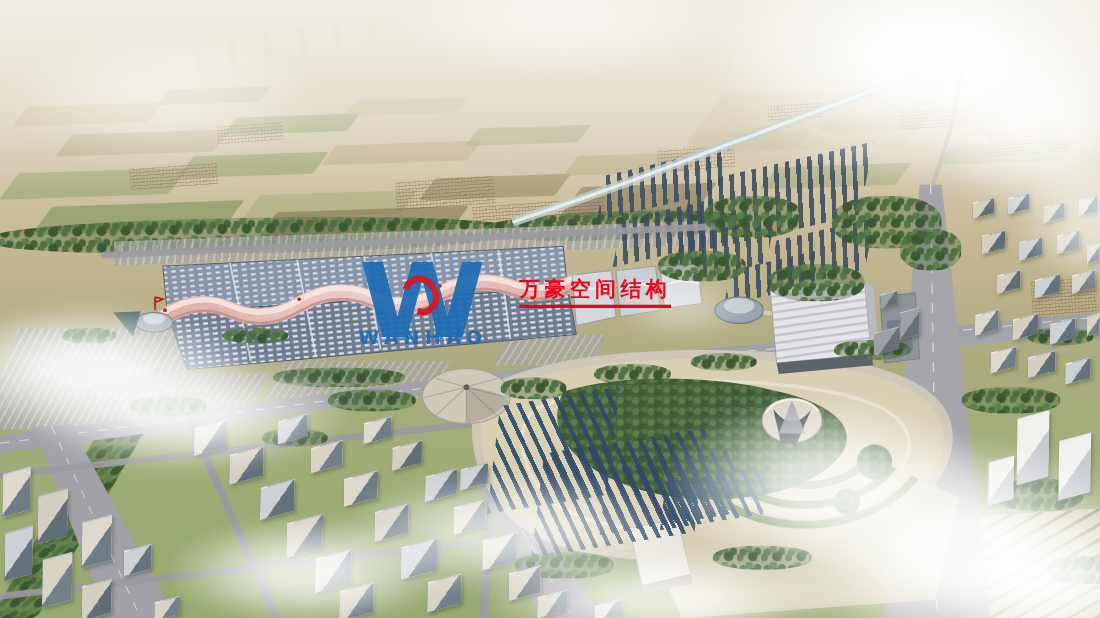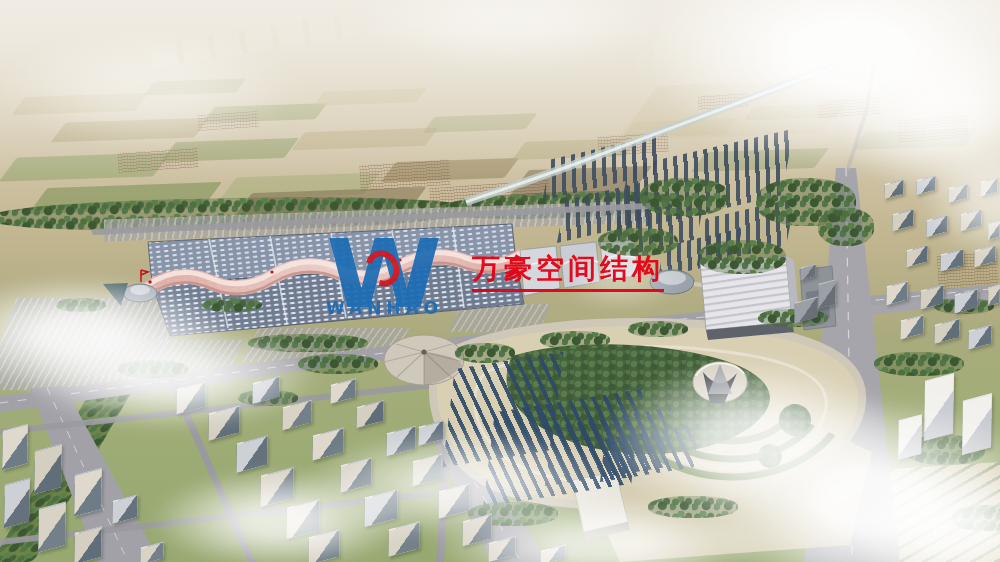--- a/index.html
+++ b/index.html
@@ -63,21 +63,21 @@
   
   .wm{z-index:10;}
   .logo{left:326px;top:234px;width:120px;height:86px;opacity:.93;}
   .logo-w{left:0;top:-6px;font-weight:900;font-size:94px;line-height:1;color:#1d6cb4;
     letter-spacing:-7px;transform:scaleX(1.12);transform-origin:left top;
     text-shadow:0 0 1px rgba(255,255,255,.4);}
   .logo-ring{left:40px;top:16px;width:33px;height:37px;border:6px solid #cf1420;
     border-radius:50%;border-left-color:transparent;transform:rotate(-28deg);}
   .logo-word{left:0;top:64px;width:112px;font-weight:700;font-size:17px;color:#1d6cb4;
     letter-spacing:5px;text-align:center;}
-  .wm-cn{left:472px;top:250px;font-weight:700;font-size:28px;letter-spacing:4px;
+  .wm-cn{left:472px;top:250px;font-weight:700;font-size:19px;letter-spacing:4px;
     color:#e60013;border-bottom:3px solid #e60013;padding-bottom:1px;opacity:.95;}
   .wm-url{left:440px;top:286px;font-family:"Liberation Serif","DejaVu Serif",serif;
     font-weight:700;font-size:30px;letter-spacing:.5px;color:#e60013;opacity:.95;}
 </style>
 </head>
 <body>
 
 <div id="scene">
 
   <div class="base"></div>

